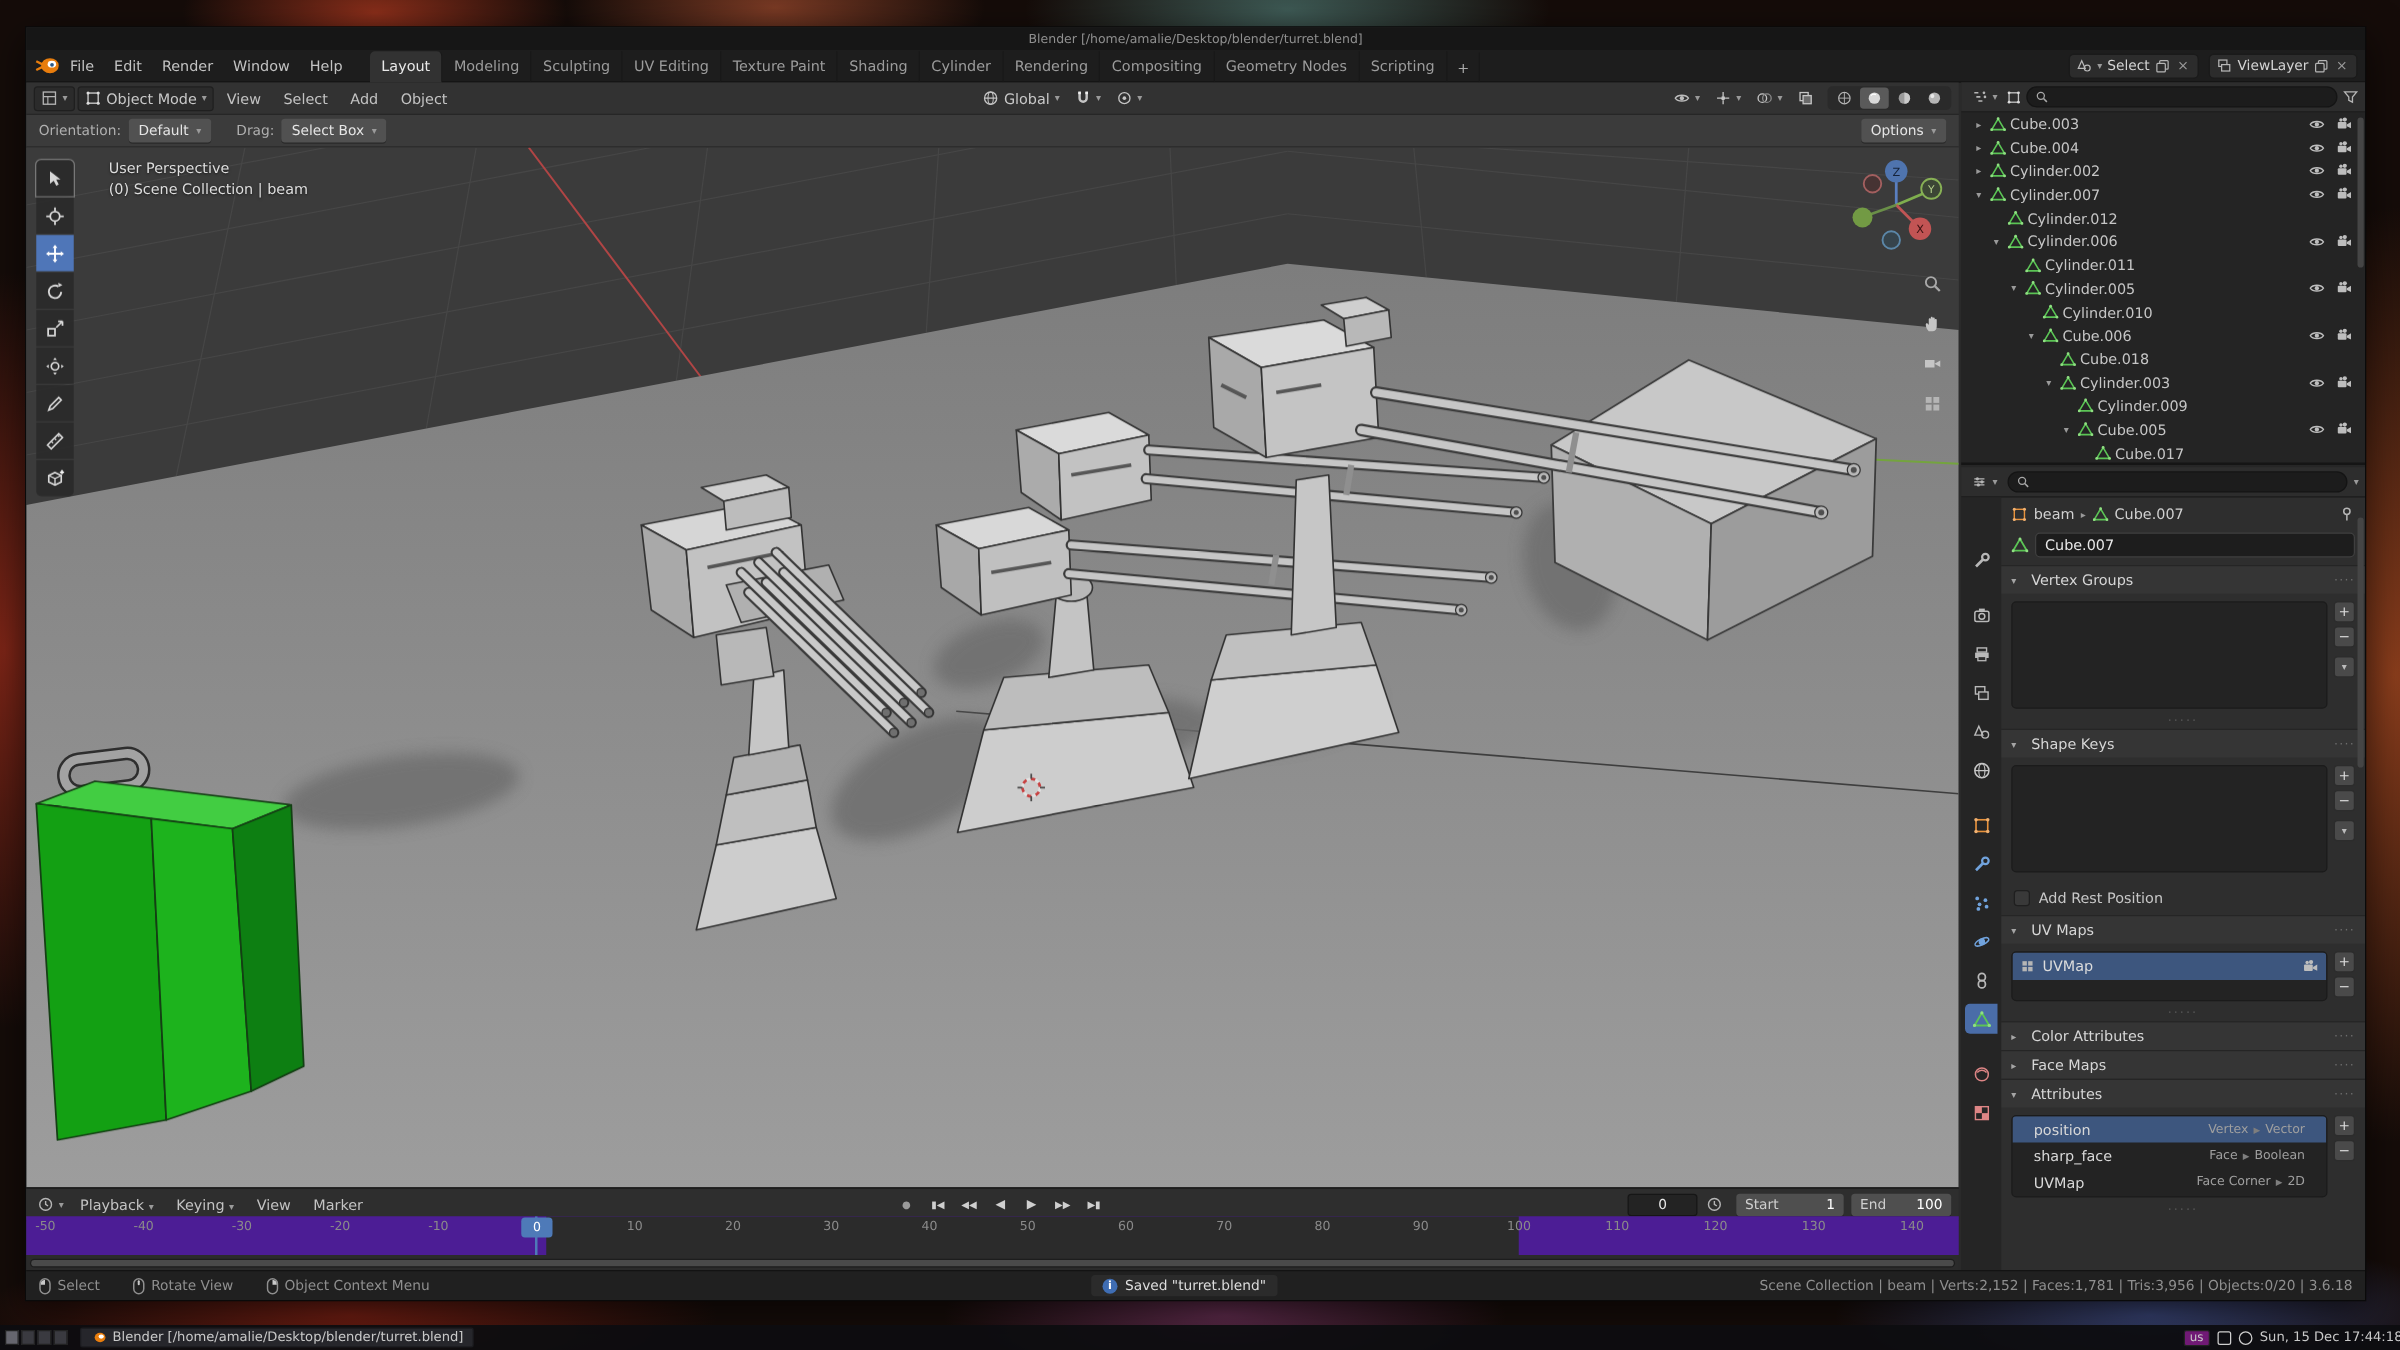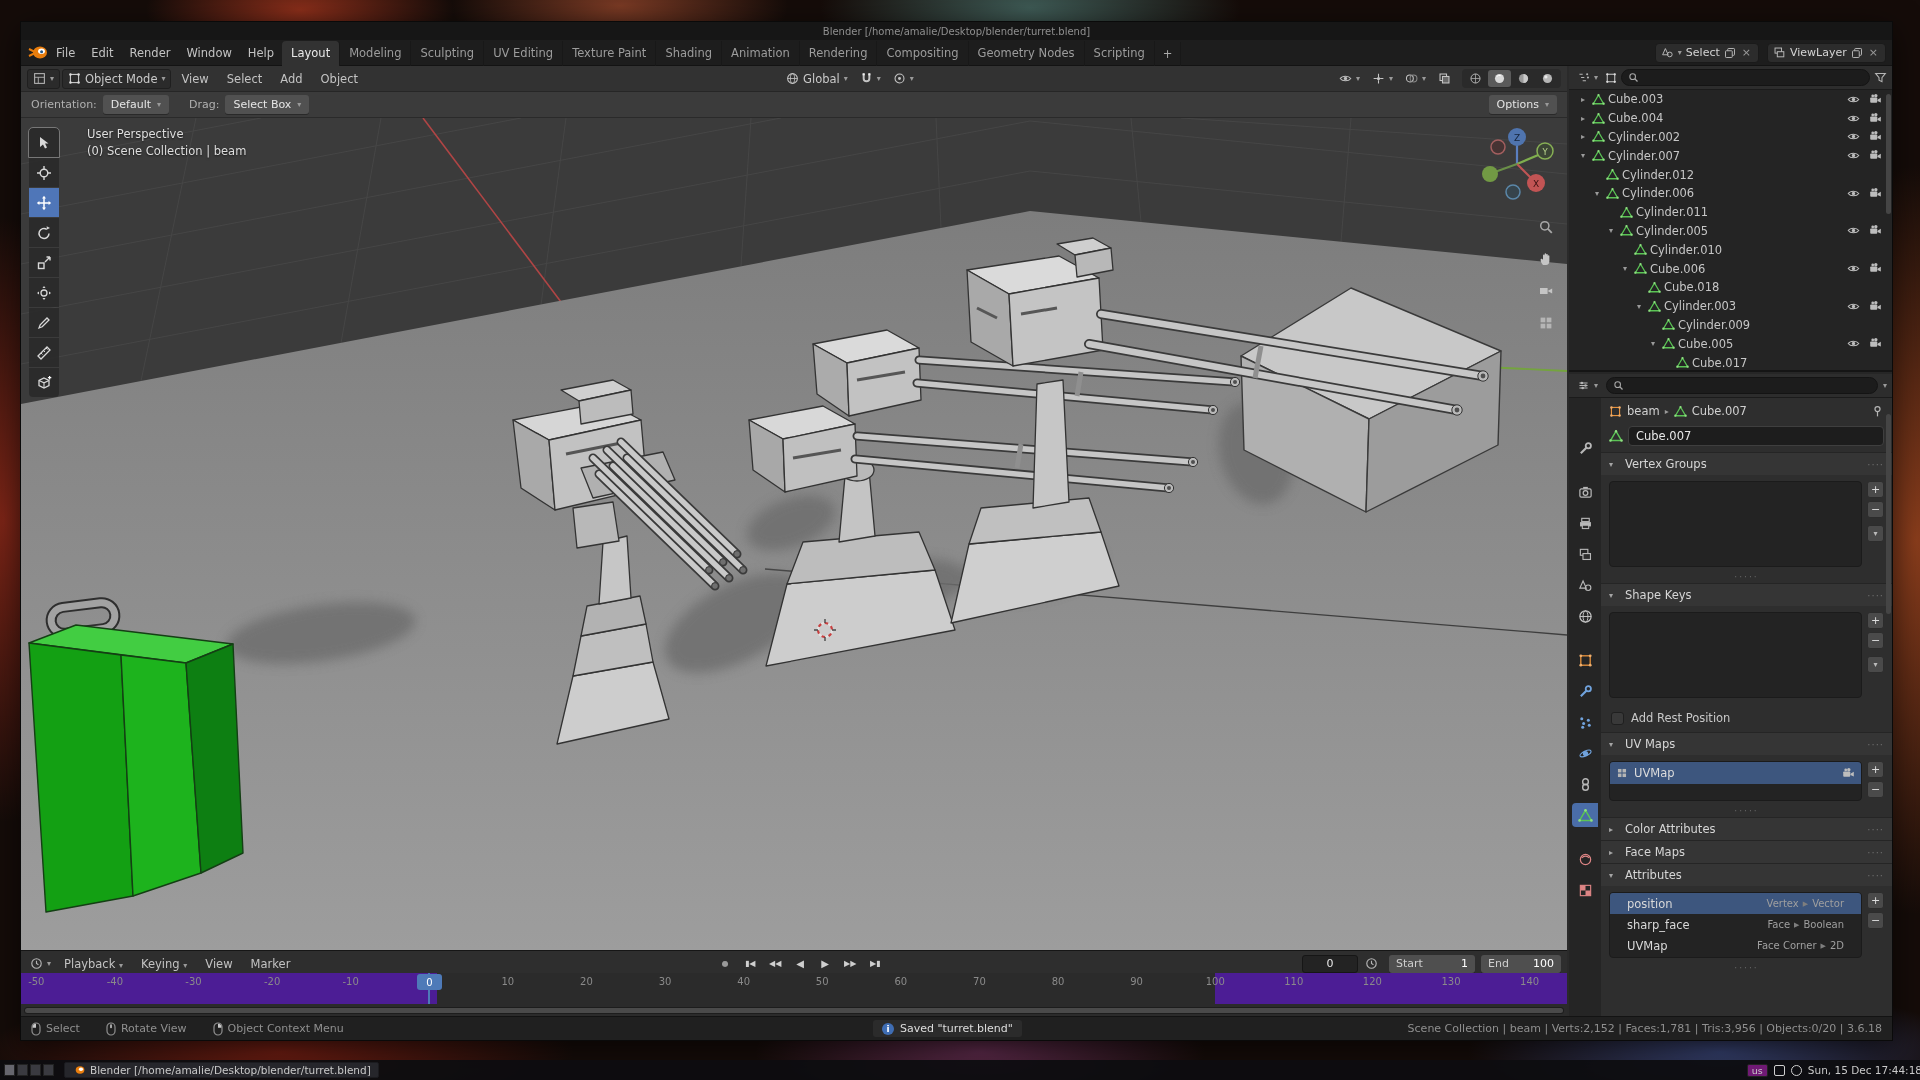--- a/index.html
+++ b/index.html
@@ -15,21 +15,21 @@
       radial-gradient(240px 520px at 1916px 540px,#8a3d1c 0%,transparent 72%),
       radial-gradient(420px 90px at 280px 1052px,#6e1d12 0%,transparent 70%),
       radial-gradient(360px 90px at 1720px 1052px,#35406e 0%,transparent 70%),
       radial-gradient(300px 80px at 980px 1052px,#5c2a4a 0%,transparent 75%);
   }
   .win{position:absolute;left:21px;top:22px;width:1871px;height:1018px;background:#2a2a2a;box-shadow:0 0 0 1px #0a0a0a,0 8px 30px rgba(0,0,0,.6)}
   
   .titlebar{height:18px;background:#161616;display:flex;align-items:center;justify-content:center;font-size:10px;color:#8f8f8f}
   .menubar{height:26px;background:#1d1d1d;border-bottom:1px solid #131313;display:flex;align-items:center;padding:0 6px;font-size:11.5px}
   .menu-item{padding:4px 8px;border-radius:3px;color:#c3c3c3;cursor:default}
-  .wtabs{display:flex;align-items:flex-end;height:26px;}
+  .wtabs{display:flex;align-items:flex-end;height:26px;margin-left:14px}
   .wtab{padding:5px 9px 6px;font-size:11.5px;color:#9c9c9c;border-right:1px solid #181818}
   .wtab.active{background:#323232;color:#e8e8e8;border-radius:4px 4px 0 0}
   .wtab.add{color:#aaa;padding:5px 8px}
   .spacer{flex:1}
   .selector{display:flex;align-items:center;gap:4px;background:#2c2c2c;border:1px solid #1a1a1a;border-radius:4px;height:20px;padding:0 5px;margin-left:8px;font-size:11px;color:#d4d4d4}
   .caret{font-size:8px;color:#9a9a9a}
   .xbtn{color:#9a9a9a;font-size:11px;padding:0 2px}
   
   .vheader{position:absolute;left:0;top:44px;width:1546px;height:26px;background:#323232;border-bottom:1px solid #262626;display:flex;align-items:center;padding:0 6px;font-size:11.5px;gap:2px}
   .hbtn{display:flex;align-items:center;gap:4px;padding:2px 5px;border-radius:3px}
@@ -323,21 +323,21 @@
     <div class="menu-item">Render</div>
     <div class="menu-item">Window</div>
     <div class="menu-item">Help</div>
     <div class="wtabs">
       <div class="wtab active">Layout</div>
       <div class="wtab">Modeling</div>
       <div class="wtab">Sculpting</div>
       <div class="wtab">UV Editing</div>
       <div class="wtab">Texture Paint</div>
       <div class="wtab">Shading</div>
-      <div class="wtab">Animation</div>
+      <div class="wtab">Cylinder</div>
       <div class="wtab">Rendering</div>
       <div class="wtab">Compositing</div>
       <div class="wtab">Geometry Nodes</div>
       <div class="wtab">Scripting</div>
       <div class="wtab add">+</div>
     </div>
     <div class="spacer"></div>
     <div class="selector">
       <svg class="ico" width="13" height="13">
           <use href="#sy-scene"></use>

